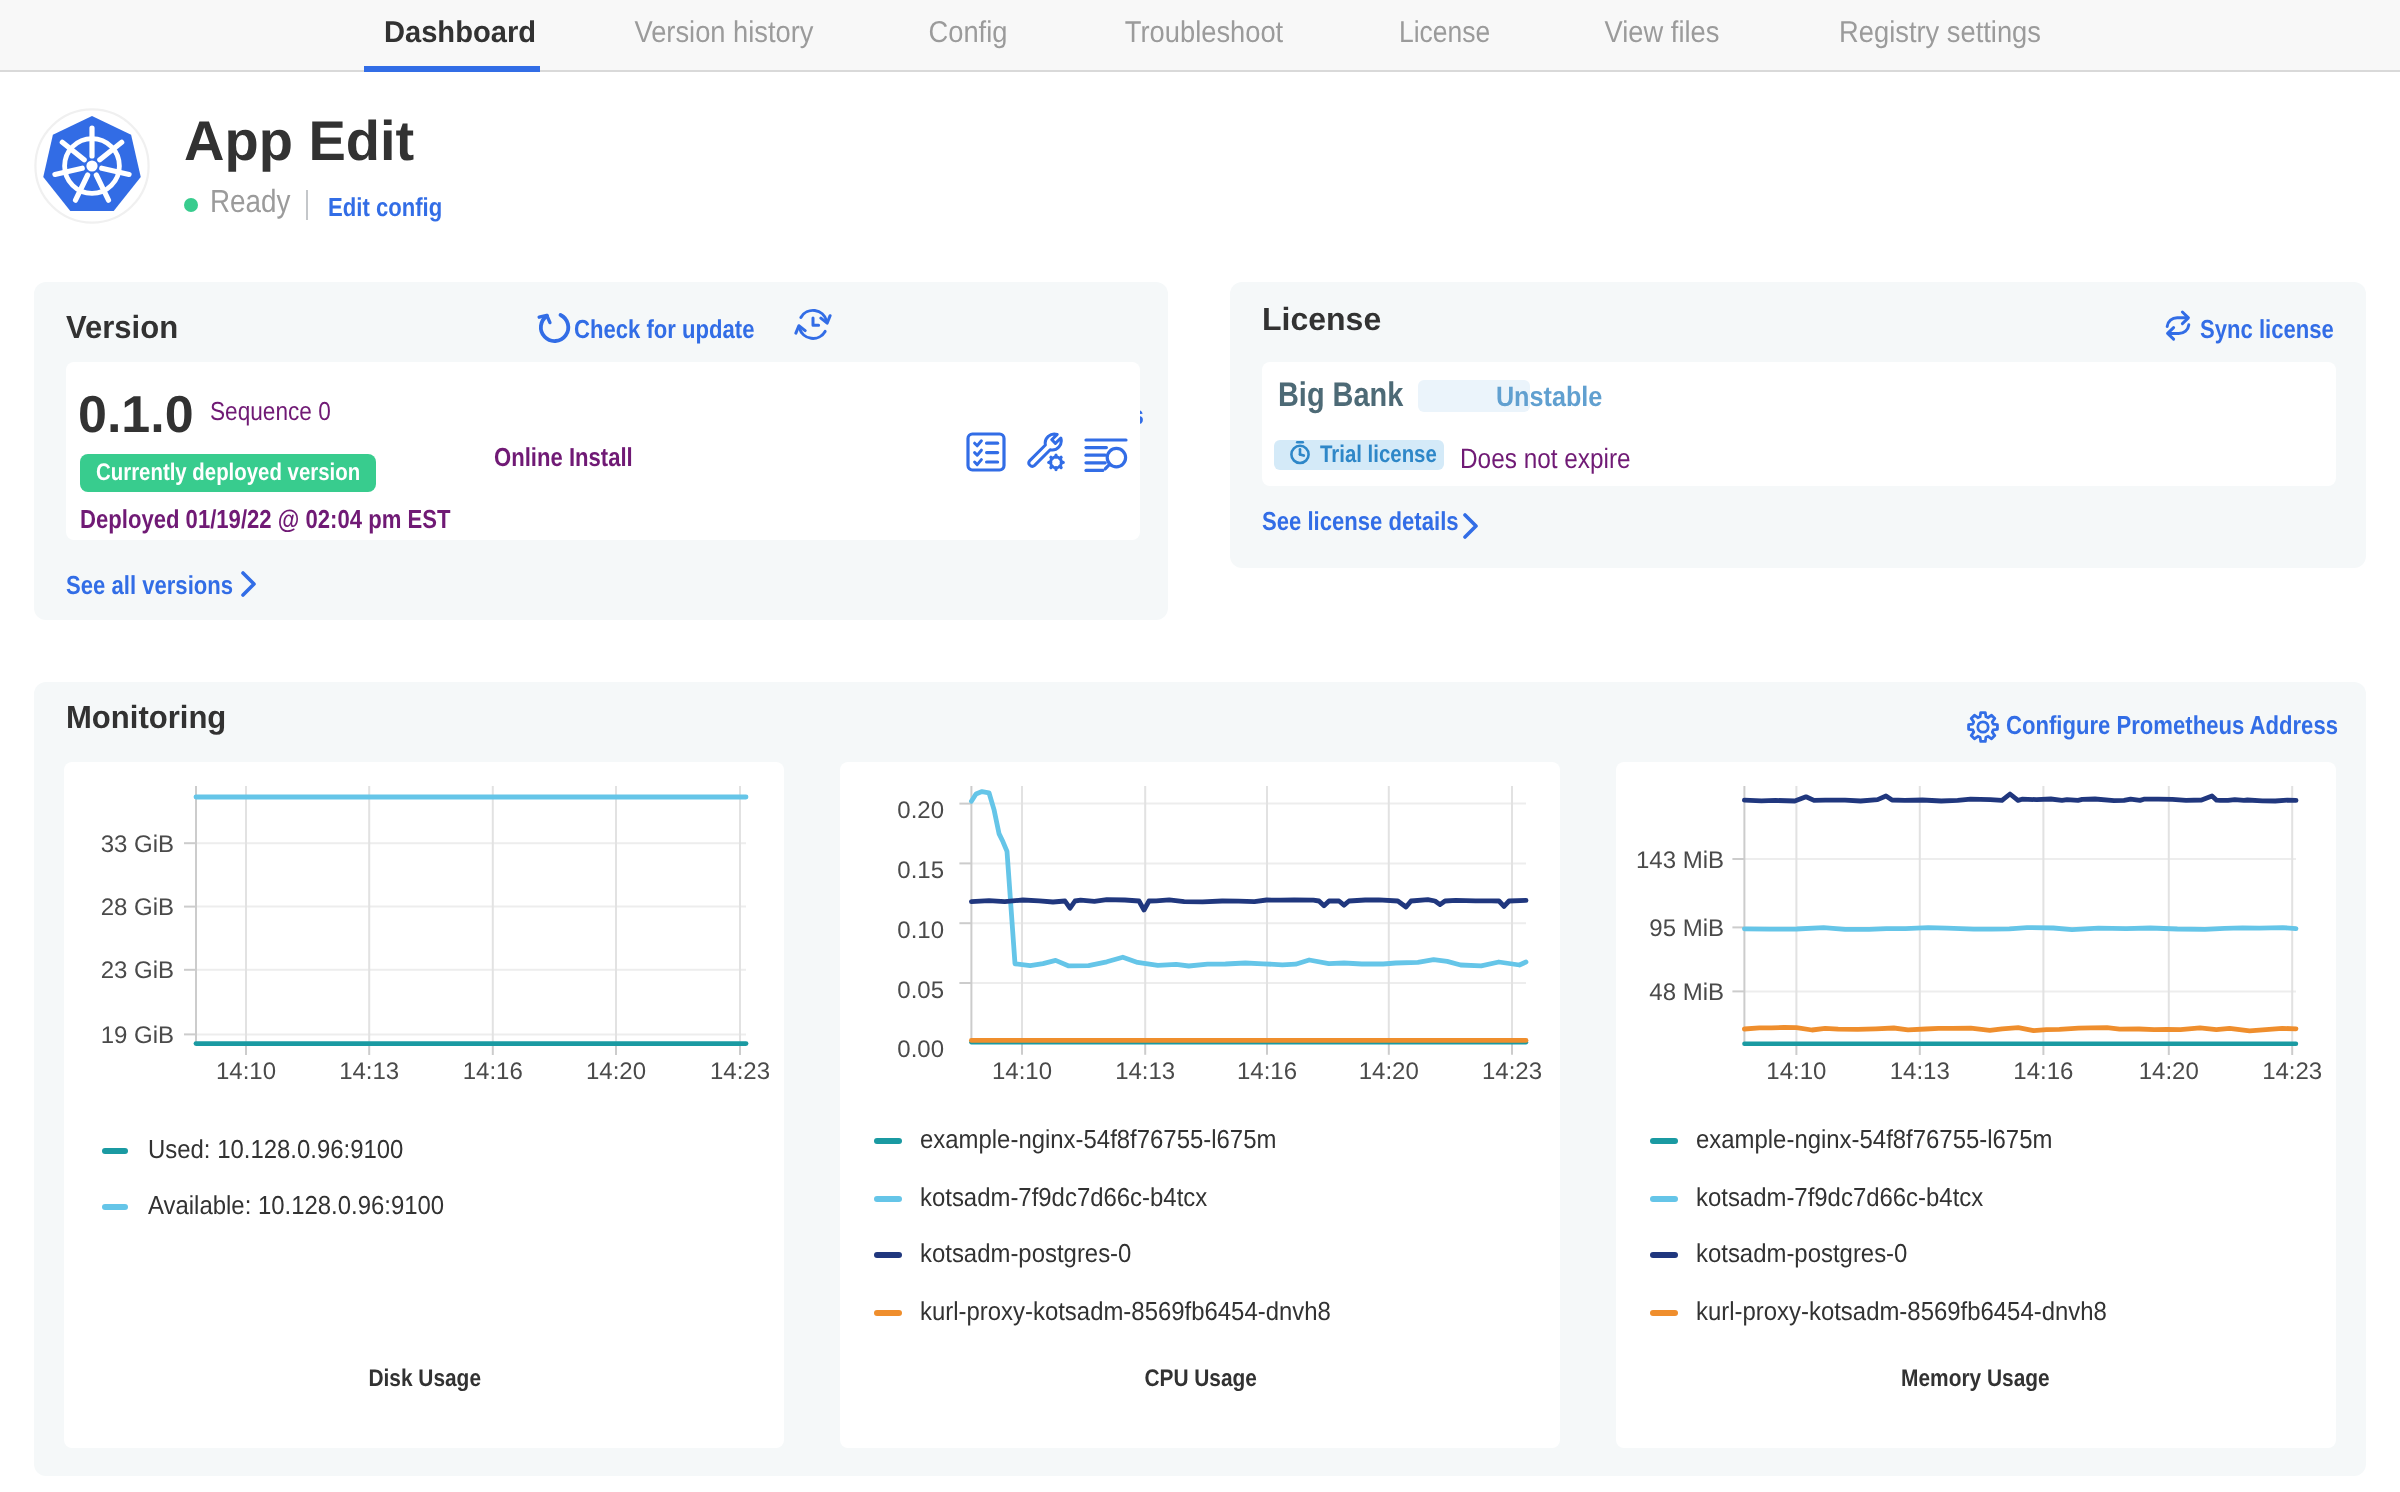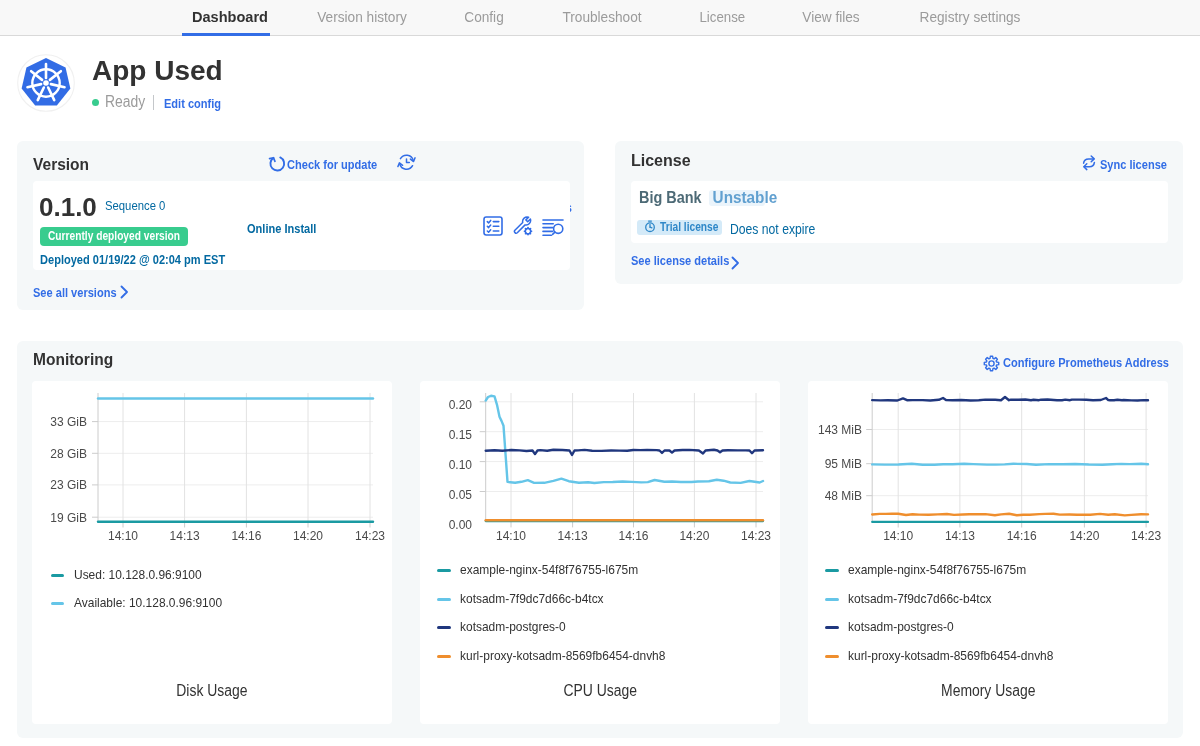--- a/index.html
+++ b/index.html
@@ -5,28 +5,28 @@
 * { margin:0; padding:0; box-sizing:border-box; }
 html,body { width:1200px; height:746px; background:#fff; font-family:"Liberation Sans", sans-serif; overflow:hidden; }
 #page { position:relative; width:988px; height:746px; }
 .abs { position:absolute; }
 a { text-decoration:none;text-align:right; }
 .blue-link { color:#326de6; font-size:13px; font-weight:700; }
 .card { background:#f5f8f9; border-radius:6px; }
 .inner { background:#fff; border-radius:4px; }
 .sect-title { font-size:16px; font-weight:700; color:#323232; }
 .sx97 { display:inline-block; transform:scaleX(0.97); transform-origin:0 50%; white-space:nowrap; }
-.gray { color:#0369a1; }
+.gray { color:#701a75; }
 
 #nav { position:absolute; top:0; left:0; width:1200px; height:36px; background:#f8f8f8; border-bottom:1px solid #d9d9d9; }
 .tab { position:absolute; top:0; height:36px; line-height:33px; font-size:15px; color:#9b9b9b; font-weight:400; transform:translateX(-50%) scaleX(0.91); white-space:nowrap; }
 .tab.active { color:#323232; font-weight:700; transform:translateX(-50%) scaleX(0.97); }
 #underline { position:absolute; top:33px; left:182px; width:88px; height:3px; background:#326de6; }
 .lgd { font-size:13px; color:#323232; white-space:nowrap; transform:scaleX(0.92); transform-origin:0 0; }
-.ctitle { text-align:center; font-size:16px; font-weight:400; color:#323232; }
+.ctitle { text-align:center; font-size:12px; font-weight:700; color:#323232; }
 .sx85 { display:inline-block; transform:scaleX(0.85); transform-origin:0 50%; white-space:nowrap; }
 .sx87 { display:inline-block; transform:scaleX(0.87); transform-origin:0 50%; white-space:nowrap; }
 .sx90c { display:inline-block; transform:scaleX(0.90); transform-origin:50% 50%; white-space:nowrap; }
 .ctitle .sx87 { transform-origin:50% 50%; }
 svg text { font-family:"Liberation Sans", sans-serif; }
 </style>
 </head>
 <body>
 <div id="page">
   <div id="nav">
@@ -51,21 +51,21 @@
           <line x1="33.87" y1="30.11" x2="47.52" y2="33.23"></line>
           <line x1="31.17" y1="33.50" x2="37.24" y2="46.12"></line>
           <line x1="26.83" y1="33.50" x2="20.76" y2="46.12"></line>
           <line x1="24.13" y1="30.11" x2="10.48" y2="33.23"></line>
           <line x1="25.09" y1="25.88" x2="14.15" y2="17.15"></line>
         </g>
       <circle cx="29" cy="29" r="13.7" fill="none" stroke="#fff" stroke-width="2.4"></circle>
       <circle cx="29" cy="29" r="2.8" fill="#fff"></circle>
     </svg>
   </div>
-  <div class="abs" style="left:92px; top:57px; font-size:28px; line-height:28px; font-weight:700; color:#323232;">App Used</div>
+  <div class="abs" style="left:92px; top:57px; font-size:28px; line-height:28px; font-weight:700; color:#323232;">App Edit</div>
   <div class="abs" style="left:0; top:0; width:0; height:0;">
     <span class="abs" style="left:92px; top:99px; width:7px; height:7px; border-radius:50%; background:#38cc8e;"></span>
     <span class="abs" style="left:105px; top:94px; font-size:16px; line-height:16px; color:#9b9b9b;"><span class="sx87">Ready</span></span>
     <span class="abs" style="left:153px; top:95px; width:1px; height:15px; background:#c4c7ca;"></span>
     <a class="blue-link abs" style="left:164px; top:96px; font-size:13px;"><span class="sx85">Edit config</span></a>
   </div>
 
   <div class="card abs" style="left:17px; top:141px; width:567px; height:169px;">
     <span class="sect-title abs" style="left:16px; top:15px;"><span class="sx97">Version</span></span>
     <span class="abs" style="left:251px; top:14px;"><svg width="18" height="18" viewBox="0 0 16 16" fill="none" stroke="#326de6" stroke-width="1.7" stroke-linecap="round">
@@ -130,21 +130,21 @@
     <span class="sect-title abs" style="left:16px; top:11px;">License</span>
     <span class="abs" style="left:467px; top:13px;"><svg width="14" height="17" viewBox="0 0 14 17" fill="none" stroke="#326de6" stroke-width="1.5" stroke-linecap="round" stroke-linejoin="round">
 <path d="M1.6 9.2 C1.9 6.6 4.0 4.9 6.6 4.9 L11.6 4.9"></path>
 <path d="M9.2 2.0 L12.2 4.9 L9.2 7.8"></path>
 <path d="M12.4 8.4 C12.1 11.0 10.0 12.7 7.4 12.7 L2.4 12.7"></path>
 <path d="M4.8 9.8 L1.8 12.7 L4.8 15.6"></path>
 </svg></span>
     <a class="blue-link abs" style="left:485px; top:16px;"><span class="sx85">Sync license</span></a>
     <div class="inner abs" style="left:16px; top:40px; width:537px; height:62px;">
       <span class="abs" style="left:8px; top:8px; font-size:17px; line-height:18px; font-weight:700; color:#4d6a76;"><span class="sx85">Big Bank</span></span>
-      <span class="abs" style="left:78px; top:9px; width:56px; height:16px; line-height:16px; background:#ebf4fb; border-radius:3px; color:#61a0d0; font-size:17px; font-weight:600; text-align:center;"><span class="sx90c">Unstable</span></span>
+      <span class="abs" style="left:78px; top:9px; width:56px; height:16px; line-height:16px; background:#ebf4fb; border-radius:3px; color:#61a0d0; font-size:14px; font-weight:600; text-align:center;padding-left:36px;"><span class="sx90c">Unstable</span></span>
       <span class="abs" style="left:6px; top:39px; width:85px; height:15px; line-height:15px; padding-left:7px; white-space:nowrap; background:#d4eaf8; border-radius:3px; color:#2e87c8; font-size:12px; font-weight:700;"><span style="display:inline-block; vertical-align:-2px; margin-right:4px; width:12px; height:13px;"><svg width="12" height="13" viewBox="0 0 12 13" fill="none" stroke="#2e87c8" stroke-width="1.3" stroke-linecap="round">
 <circle cx="6" cy="7.2" r="4.3"></circle>
 <line x1="4.6" y1="1.1" x2="7.4" y2="1.1"></line>
 <line x1="6" y1="7.2" x2="6" y2="4.6"></line>
 <line x1="6" y1="7.2" x2="7.9" y2="7.8"></line>
 </svg></span><span class="sx85">Trial license</span></span>
       <span class="abs gray" style="left:99px; top:40px; font-size:14px;"><span class="sx87">Does not expire</span></span>
     </div>
     <a class="blue-link abs" style="left:16px; top:112px;"><span class="sx85">See license details</span></a>
       <svg class="abs" style="left:116px; top:115px;" width="8" height="14" viewBox="0 0 8 14" fill="none" stroke="#326de6" stroke-width="1.8" stroke-linecap="round" stroke-linejoin="round">

